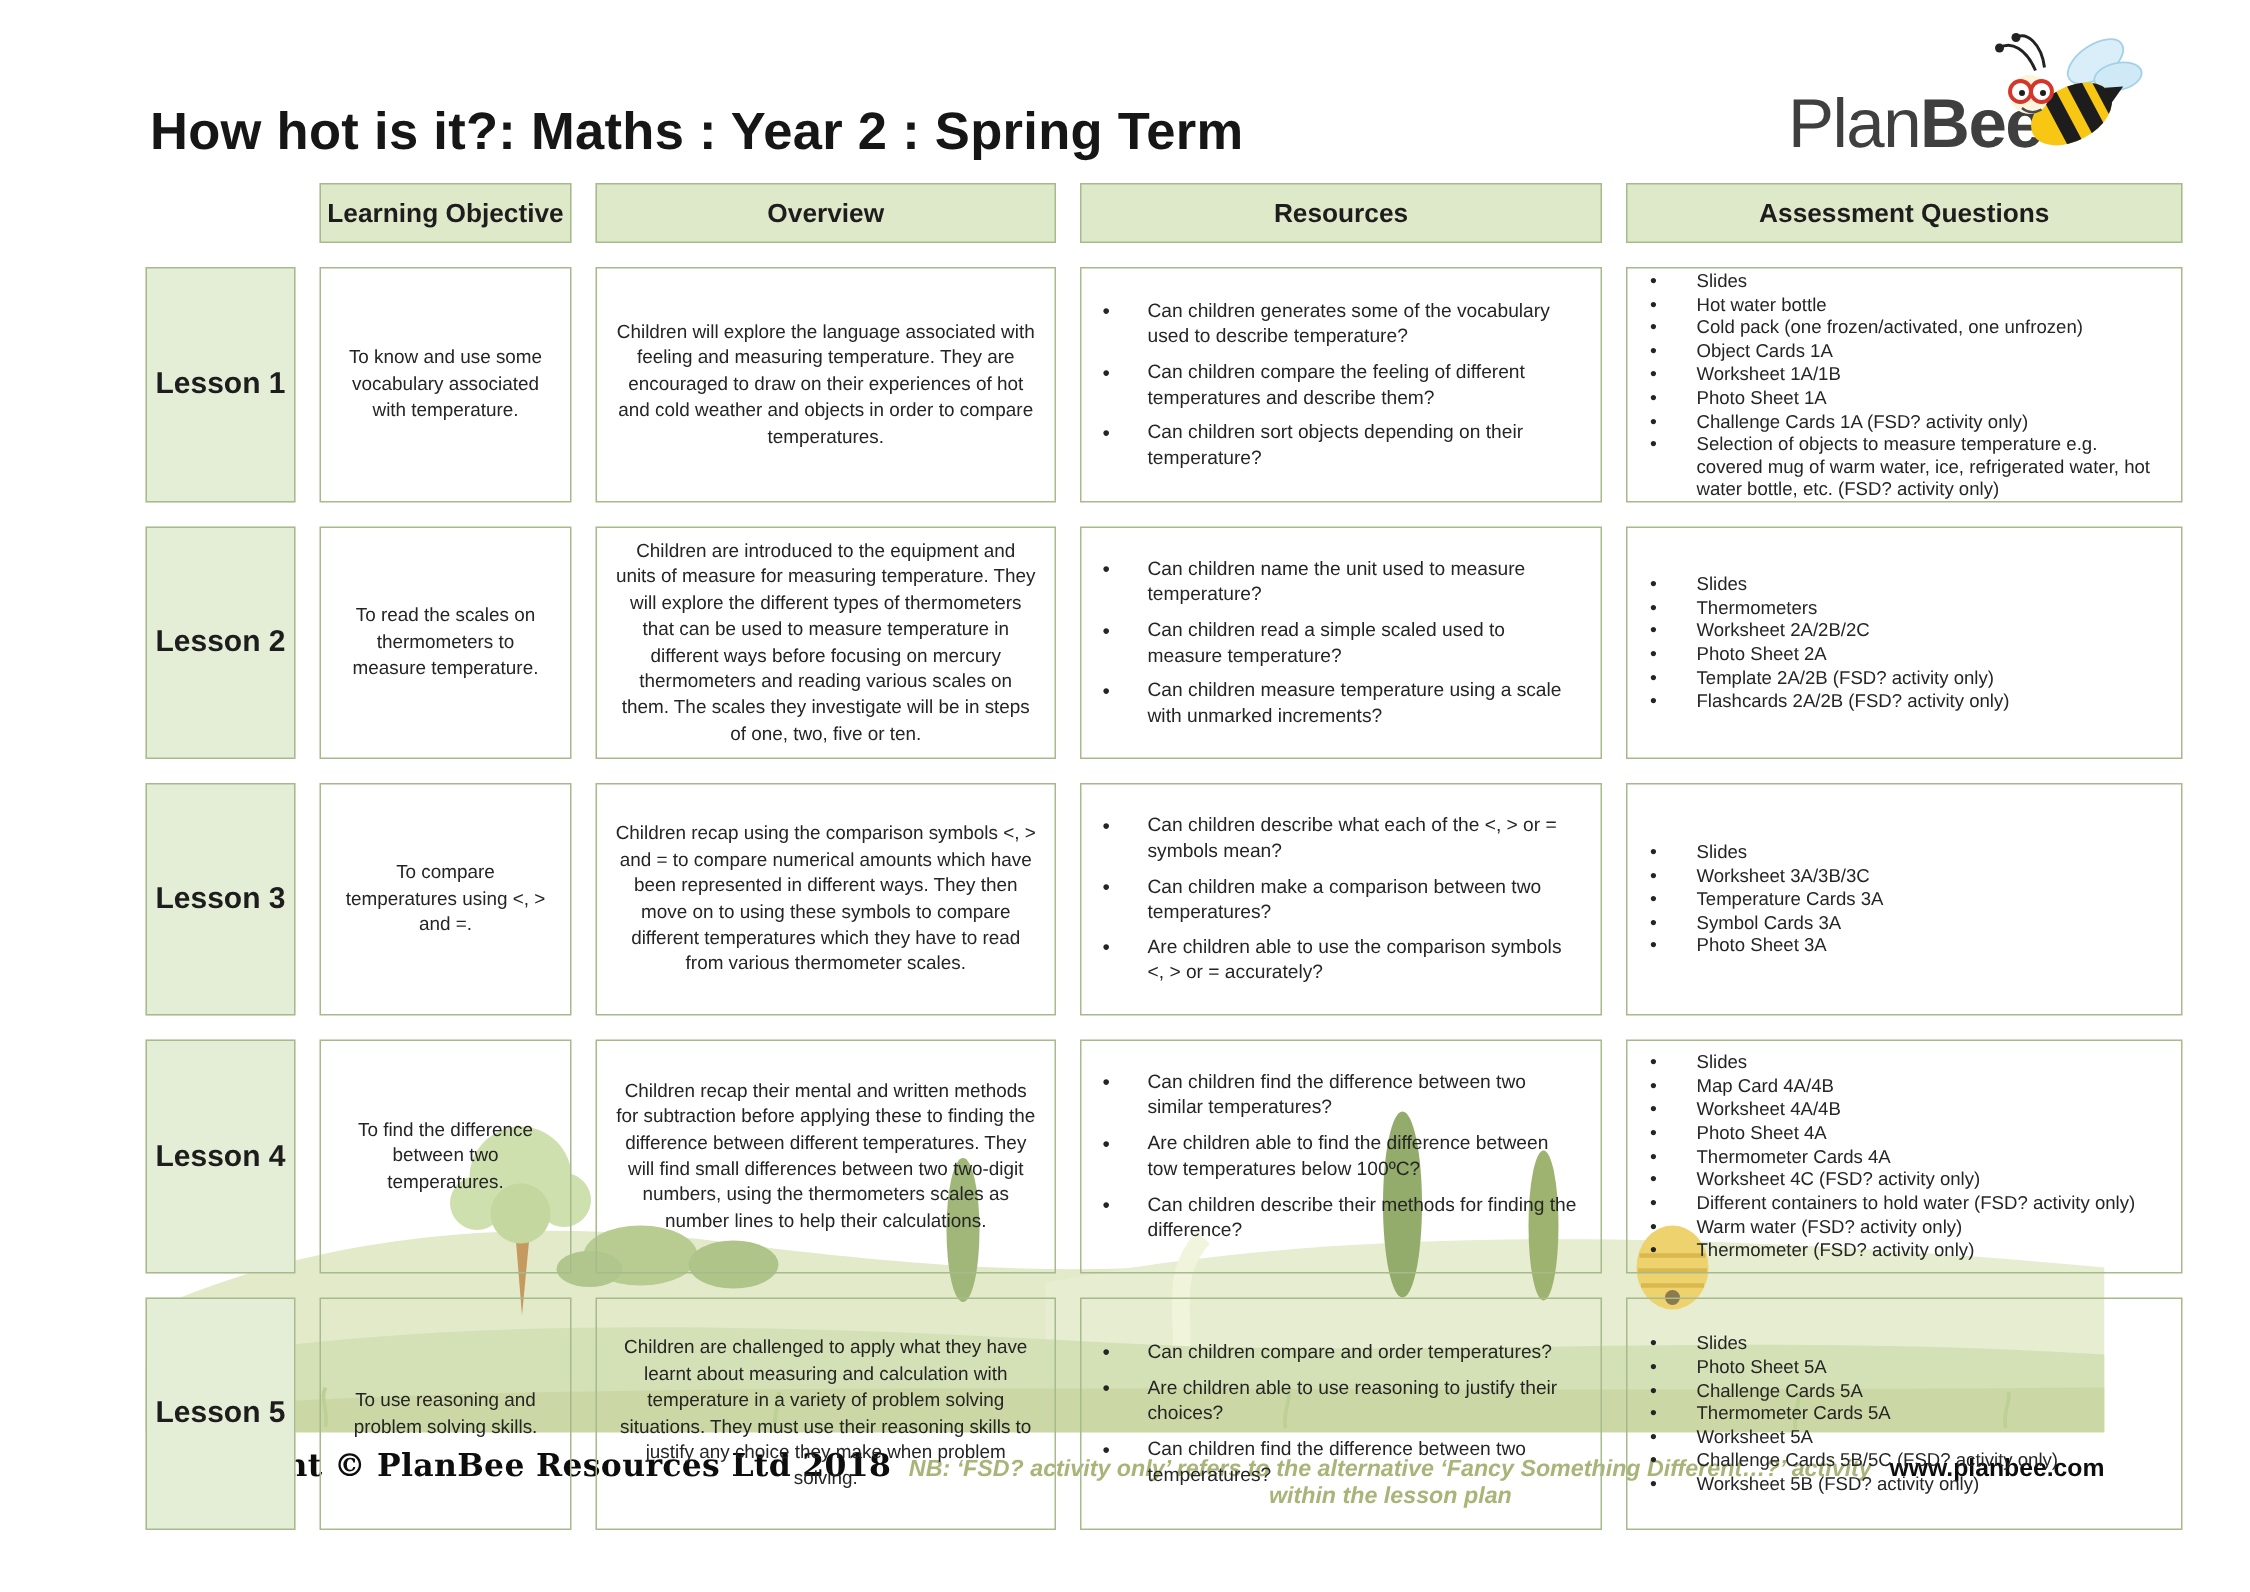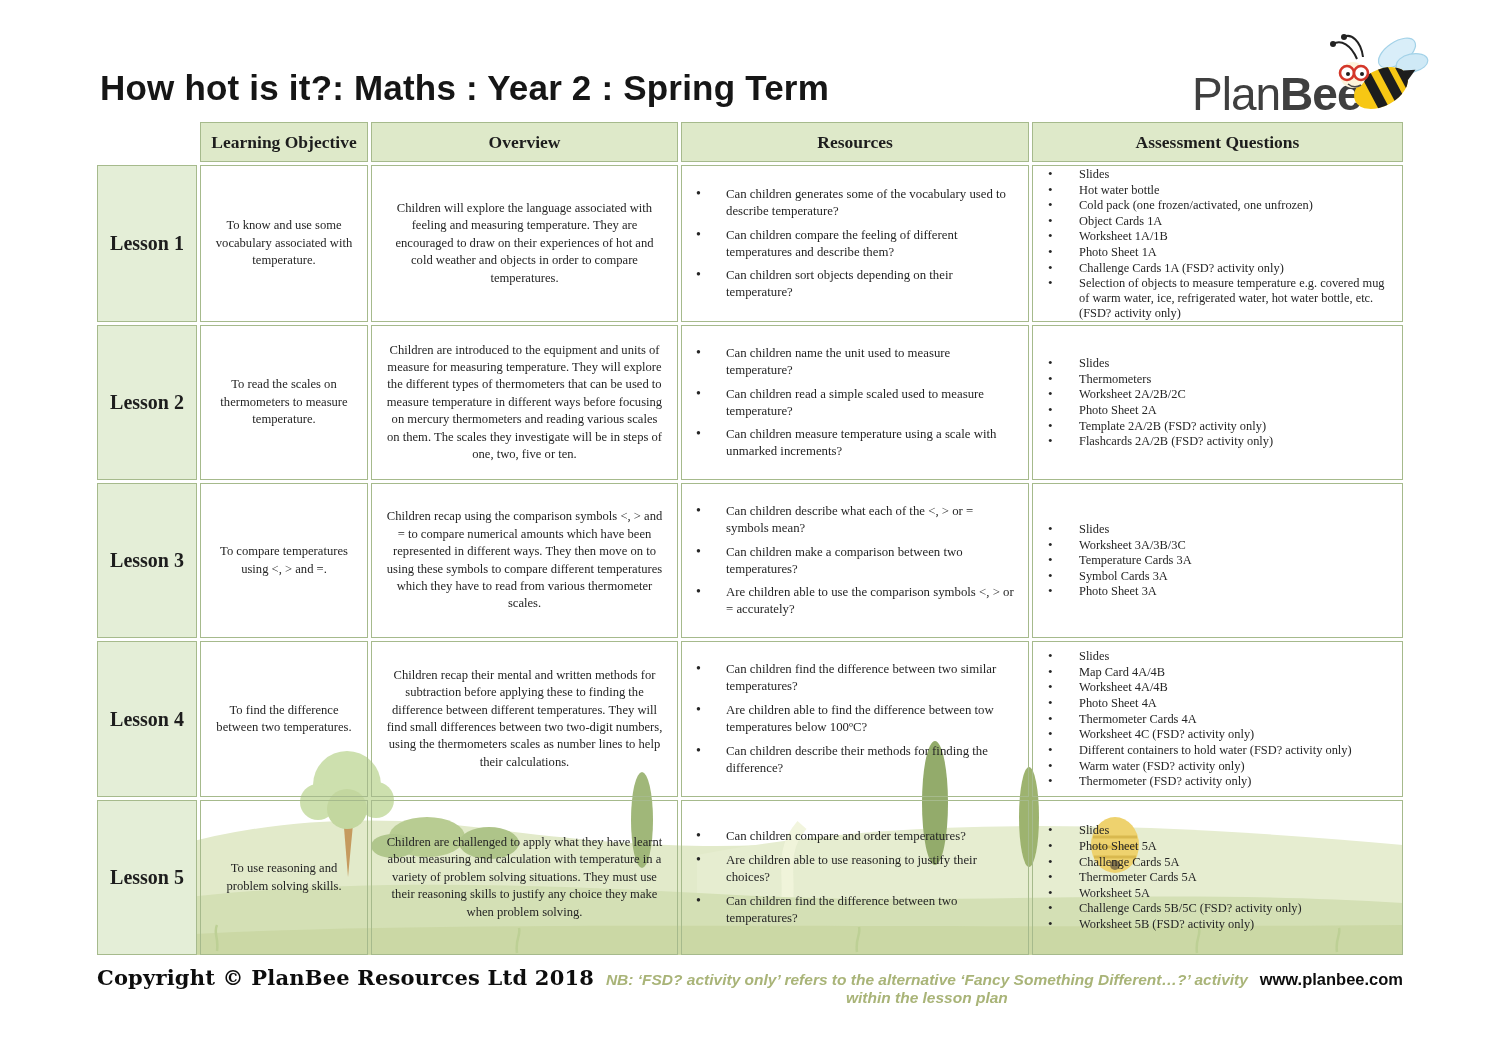--- a/index.html
+++ b/index.html
@@ -1,33 +1,33 @@
 <!DOCTYPE html>
 <html><head>
 <meta charset="utf-8">
 <style>
   * { margin:0; padding:0; box-sizing:border-box; }
   body { background:#ffffff; font-family:"Liberation Sans", sans-serif; }
   .page { position:relative; width:1500px; height:1061px; background:#fff; overflow:hidden; }
 
   
   .title { position:absolute; left:100px; top:68px; font-size:35px; font-weight:700; color:#161616; letter-spacing:0.2px; }
-  .logo { position:absolute; left:1192px; top:35px; width:225px; height:90px; }
+  .logo { position:absolute; left:1192px; top:23px; width:225px; height:90px; }
   .logo-text { position:absolute; left:0; bottom:4px; font-size:46px; color:#3f3f3f; letter-spacing:-1px; }
   .logo-text .plan { font-weight:400; }
   .logo-text .bee { font-weight:700; }
   .bee-svg { position:absolute; right:-12px; top:-4px; }
 
   
   .table-wrap { position:absolute; left:97px; top:122px; width:1306px; height:833px; background:#fff; }
   .landscape { position:absolute; left:0; bottom:0; z-index:0; }
   .grid { position:relative; z-index:1; display:grid;
           grid-template-columns:100px 168px 307px 348px 371px;
           grid-template-rows:40px 157px 155px 155px 156px 155px;
-          gap:3px;font-family:Liberation Serif, serif; }
+          gap:16px; }
   .cell { border:1.5px solid #a6ba8c; display:flex; flex-direction:column; justify-content:center; color:#252525; }
   .cell.blank { border:none; background:transparent; }
   .cell.head { background:#dee9c9; align-items:center; font-weight:700; font-size:17.5px; color:#1d1d1d; }
   .cell.lesson { background:#e4eed7; align-items:center; font-weight:700; font-size:20px; color:#1d1d1d; }
   .cell.body { background:#fff; }
   .cell.clear { background:transparent; }
   .cell.txt { text-align:center; font-size:12.6px; line-height:1.38; padding:6px 12px; }
   .cell ul { list-style:none; }
   .q-list { padding:4px 14px 4px 6px; }
   .q-list li { position:relative; padding-left:38px; font-size:12.8px; line-height:1.32; margin:7px 0; }

